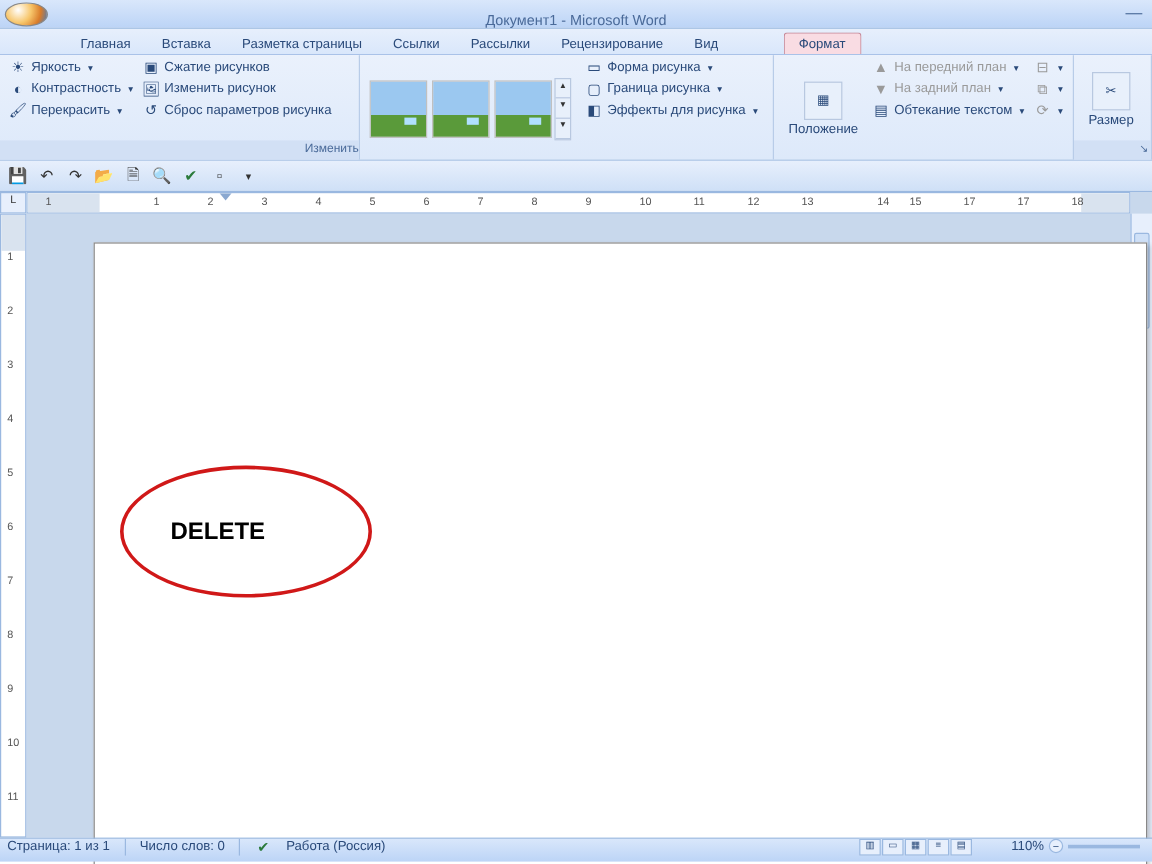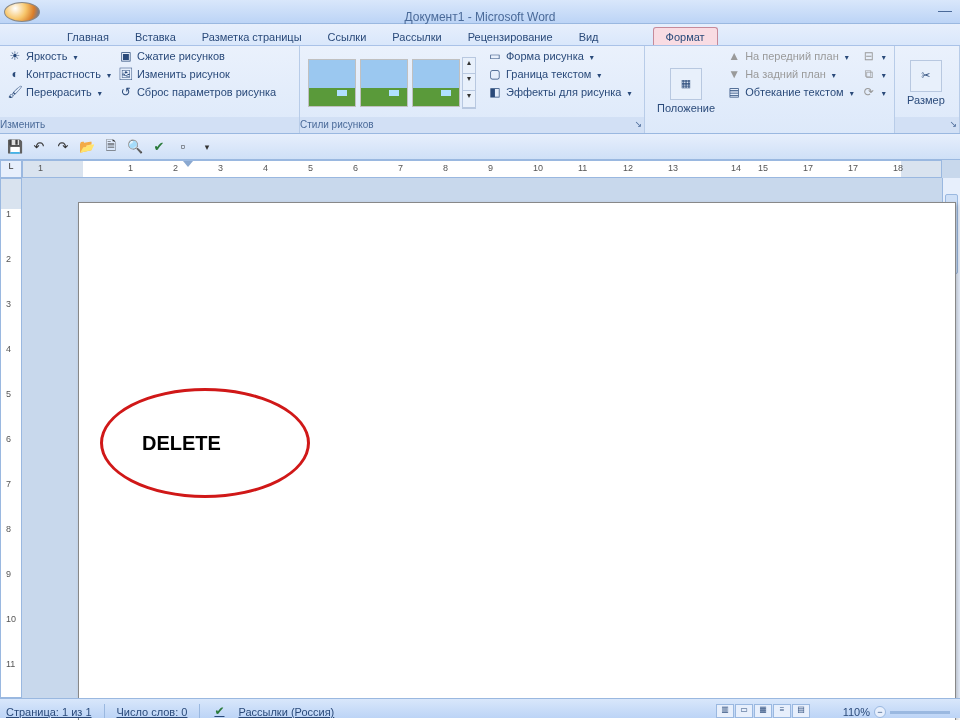--- a/index.html
+++ b/index.html
@@ -16,21 +16,21 @@
   
   .tabs { height: 22px; background: linear-gradient(to bottom, #e7effc, #d9e7fb); border-bottom: 1px solid #a9c2e8; display: flex; align-items: flex-end; padding-left: 54px; text-align: right; }
   .tab { padding: 3px 12px 2px; font-size: 11px; color: #2a4a7a; cursor: pointer; border: 1px solid transparent; border-bottom: none; }
   .tab.active { background: #f9dce3; border: 1px solid #c68a9a; border-bottom: none; border-top-left-radius: 3px; border-top-right-radius: 3px; margin-left: 41px; }
   .context-highlight { background: linear-gradient(to bottom, #f5b8c7, #f9dce3); }
 
   
   .ribbon { height: 88px; background: linear-gradient(to bottom, #eaf1fc 0%, #dde9fa 100%); border-bottom: 1px solid #9ab8e0; display: flex; }
   .group { border-right: 1px solid #b8cce8; display: flex; flex-direction: column; padding: 2px 6px 0; position: relative; }
   .group-body { flex: 1; display: flex; gap: 4px; }
-  .group-label { height: 16px; text-align: left; font-size: 10px; color: #4a6a99; background: #d2e0f5; margin: 0 -6px; line-height: 16px; }
+  .group-label { height: 16px; text-align: right; font-size: 10px; color: #4a6a99; background: #d2e0f5; margin: 0 -6px; line-height: 16px; }
   .group-label.dlg::after { content: "↘"; position: absolute; right: 2px; bottom: 1px; font-size: 9px; color: #4a6a99; }
   .btn-col { display: flex; flex-direction: column; gap: 2px; }
   .btn-sm { display: flex; align-items: center; gap: 4px; padding: 1px 2px; font-size: 11px; color: #2a4a7a; white-space: nowrap; cursor: pointer; }
   .btn-sm .drop::after { content: "▾"; font-size: 8px; margin-left: 2px; color: #2a4a7a; }
   .btn-lg { display: flex; flex-direction: column; align-items: center; justify-content: center; padding: 4px 6px; font-size: 11px; color: #2a4a7a; cursor: pointer; text-align: center; }
   .btn-lg .lg-icon { width: 32px; height: 32px; background: #e8f0fb; border: 1px solid #b8c8e0; margin-bottom: 2px; display: flex; align-items: center; justify-content: center; }
   .ico { width: 14px; height: 14px; display: inline-flex; align-items: center; justify-content: center; font-size: 12px; }
   .thumb { width: 48px; height: 48px; background: linear-gradient(to bottom, #9bc8f0 60%, #5a9a3a 60%); border: 1px solid #c0c0c0; margin: 2px; position: relative; }
   .thumb::after { content:""; position:absolute; left:28px; top:30px; width:10px; height:6px; background:#b0e0ff; }
   .gallery { display: flex; align-items: center; }
@@ -54,21 +54,21 @@
   .hruler .shade, .vruler .shade { background:#d9e3ef; position:absolute; }
   .indent-top { position:absolute; top:0; width:0; height:0; border-left:5px solid transparent; border-right:5px solid transparent; border-top:6px solid #8aa8d0; }
   .page { position:absolute; left:78px; top:42px; width:878px; height:600px; background:#fff; border:1px solid #888; box-shadow: 2px 2px 4px rgba(0,0,0,0.2); }
   .scrollbar-v { position:absolute; right:0; top:18px; width:18px; bottom:0; background:#e7effc; border-left:1px solid #9ab8e0; }
   .scrollbar-v .thumb-s { margin:16px 2px; height:80px; background:#cfe0f7; border:1px solid #9ab8e0; border-radius:2px; }
 
   .ellipse-shape { position:absolute; left:100px; top:228px; width:210px; height:110px; border:3px solid #d01818; border-radius:50%; }
   .ellipse-text { position:absolute; left:142px; top:272px; font: bold 20px Arial; color:#000; }
 
   
-  .statusbar { height: 20px; background: linear-gradient(to bottom, #d9e7fb, #bcd4f6); border-top:1px solid #9ab8e0; display:flex; align-items:flex-end; font-size:11px; color:#2a4a7a; padding:0 6px; gap:12px; position:relative;text-decoration:underline; }
+  .statusbar { height: 20px; background: linear-gradient(to bottom, #d9e7fb, #bcd4f6); border-top:1px solid #9ab8e0; display:flex; align-items:flex-start; font-size:11px; color:#2a4a7a; padding:0 6px; gap:12px; position:relative; }
   .statusbar .sep { border-left:1px solid #9ab8e0; height:14px; }
   .view-btns { position:absolute; right:150px; display:flex; gap:1px; }
   .view-btns > span { width:18px; height:14px; background:#e7effc; border:1px solid #9ab8e0; font-size:8px; text-align:center; }
   .zoom { position:absolute; right:10px; display:flex; align-items:center; gap:4px; }
   .zoom-track { width:60px; height:3px; background:#9ab8e0; position:relative; }
   .zoom-minus, .zoom-plus { width:12px; height:12px; border:1px solid #9ab8e0; border-radius:50%; background:#e7effc; font-size:9px; text-align:center; line-height:10px; }
 </style>
 </head>
 <body>
 
@@ -142,31 +142,30 @@
           </div>
       </div>
       <div class="btn-col" style="margin-left:6px">
         <div class="btn-sm">
             <span class="ico">▭</span>
             <span>Форма рисунка</span>
             <span class="drop"></span>
           </div>
         <div class="btn-sm">
             <span class="ico">▢</span>
-            <span>Граница текстом</span>
+            <span>Граница рисунка</span>
             <span class="drop"></span>
           </div>
         <div class="btn-sm">
             <span class="ico">◧</span>
             <span>Эффекты для рисунка</span>
             <span class="drop"></span>
           </div>
       </div>
     </div>
-    <div class="group-label dlg">Стили рисунков</div>
   </div>
 
   <div class="group" style="width:250px">
     <div class="group-body">
       <div class="btn-lg">
         <div class="lg-icon">▦</div>
         <span>Положение</span>
       </div>
       <div class="btn-col">
         <div class="btn-sm disabled">
@@ -278,21 +277,21 @@
   <div class="ellipse-text">DELETE</div>
 
 </div>
 
 <div class="statusbar">
   <span>Страница: 1 из 1</span>
   <span class="sep"></span>
   <span>Число слов: 0</span>
   <span class="sep"></span>
   <span class="ico" style="color:#2a7a3a">✔</span>
-  <span>Рассылки (Россия)</span>
+  <span>Работа (Россия)</span>
   <div class="view-btns">
     <span>▥</span>
     <span>▭</span>
     <span>▦</span>
     <span>≡</span>
     <span>▤</span>
   </div>
   <div class="zoom">
     <span>110%</span>
     <span class="zoom-minus">−</span>

